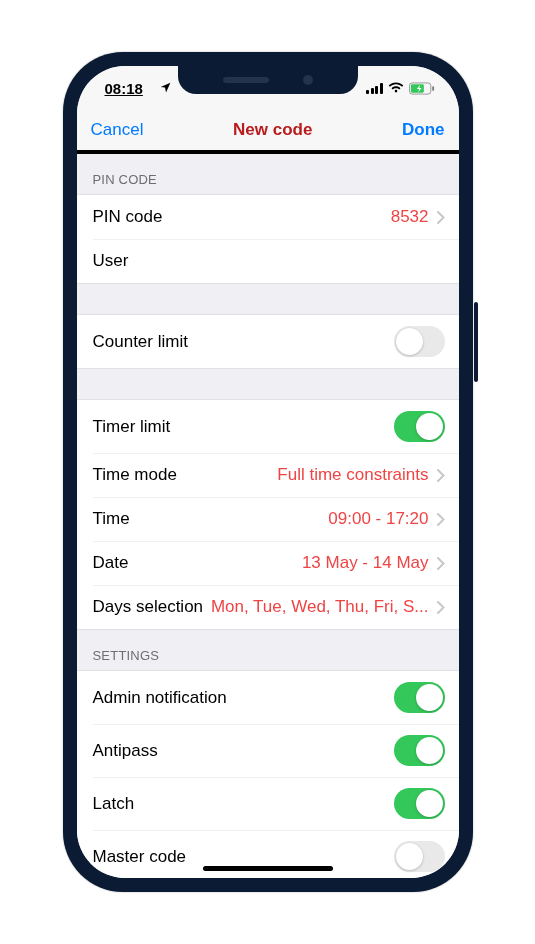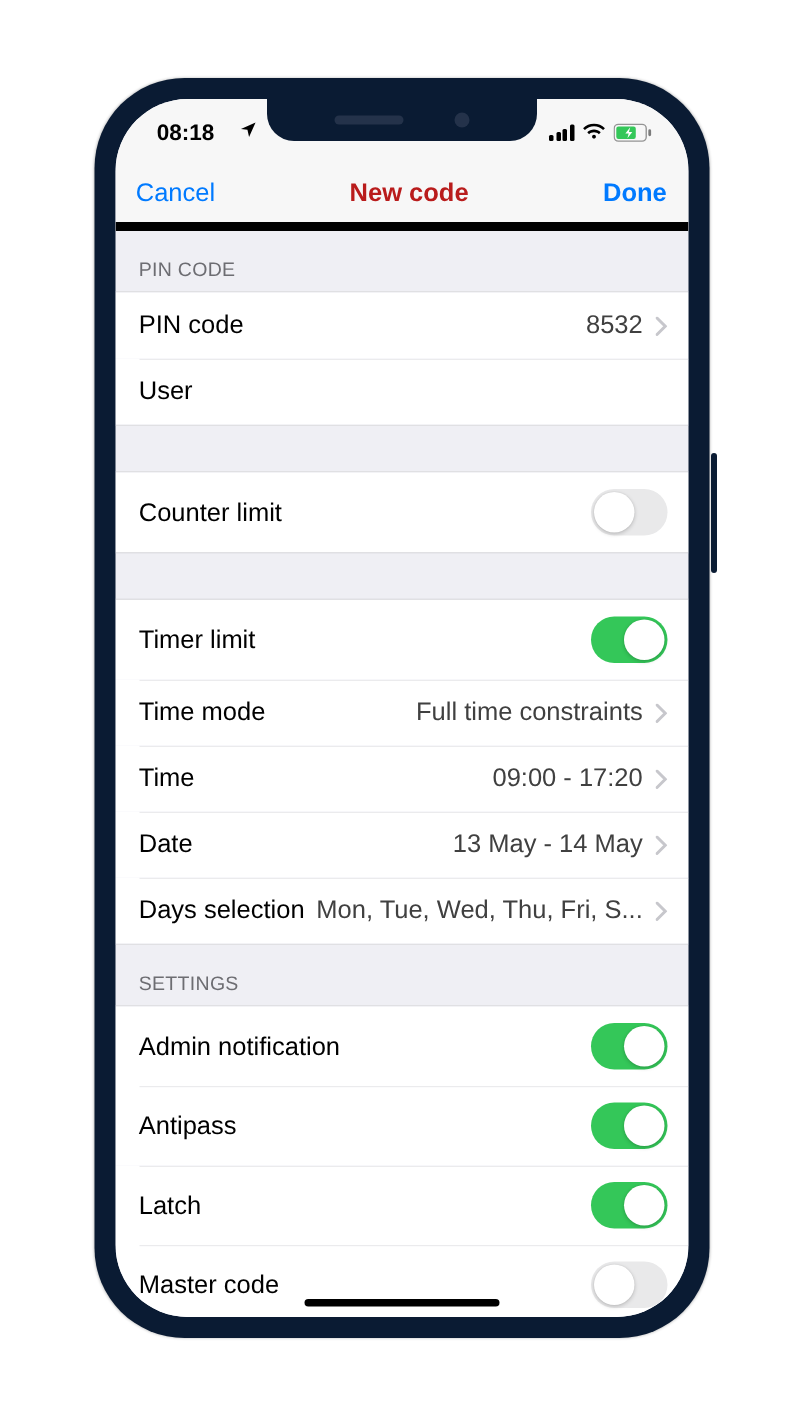--- a/index.html
+++ b/index.html
@@ -62,35 +62,35 @@
     .status-bar {
       height: 44px;
       display: flex;
       align-items: center;
       justify-content: space-between;
       padding: 0 24px 0 28px;
       background: #f7f7f7;
       font-size: 15px;
       font-weight: 600;
     }
-    .status-left{ display:flex; align-items:center; gap:16px;}
+    .status-left{ display:flex; align-items:center; gap:16px;text-decoration:underline;}
     .status-right { display:flex; align-items:center; gap:5px;}
     .loc-icon{ display:inline-block;}
     .signal-bars{ display:flex; align-items:flex-end; gap:1.5px; height:11px;}
     .signal-bars span{ width:3px; background:#000; border-radius:1px;}
     .signal-bars span:nth-child(1){height:4px;}
     .signal-bars span:nth-child(2){height:6px;}
     .signal-bars span:nth-child(3){height:8px;}
     .signal-bars span:nth-child(4){height:11px;}
     .wifi-icon, .battery-icon{ display:inline-flex;}
     
     .nav-bar {
       height: 44px;
       background: #f7f7f7;
-      border-bottom: 6px solid #000000;
+      border-bottom: 4px solid #000000;
       display: flex;
       align-items: center;
       justify-content: space-between;
       padding: 0 14px;
     }
     .nav-btn { color: #007aff; font-size: 17px; }
     .nav-title { font-size: 17px; font-weight: 600; color:#b91c1c;}
     .nav-btn.done{ font-weight:600;}
     
     .content{ overflow:hidden;}
@@ -116,21 +116,21 @@
       position:absolute;
       top:0; left:16px; right:0;
       height:1px;
       background:#e0e0e3;
       transform:scaleY(.5);
     }
     .group{ border-top:1px solid #e0e0e3; border-bottom:1px solid #e0e0e3;}
     .group + .group{ margin-top:30px;}
     .cell-label{ color:#000; white-space:nowrap;}
     .cell-right{ display:flex; align-items:center; gap:8px; overflow:hidden;}
-    .cell-value{ color:#404040; text-align:right; white-space:nowrap; overflow:hidden; text-overflow:ellipsis;}
+    .cell-value{ color:#ef4444; text-align:right; white-space:nowrap; overflow:hidden; text-overflow:ellipsis;}
     .chevron{ color:#c7c7cc; flex-shrink:0;}
     .switch{
       width:51px; height:31px; border-radius:16px;
       position:relative; flex-shrink:0;
     }
     .switch .knob{
       position:absolute; top:2px; width:27px; height:27px;
       background:#fff; border-radius:50%;
       box-shadow:0 1px 3px rgba(0,0,0,.2), 0 0 1px rgba(0,0,0,.1);
       transition:left .2s;

